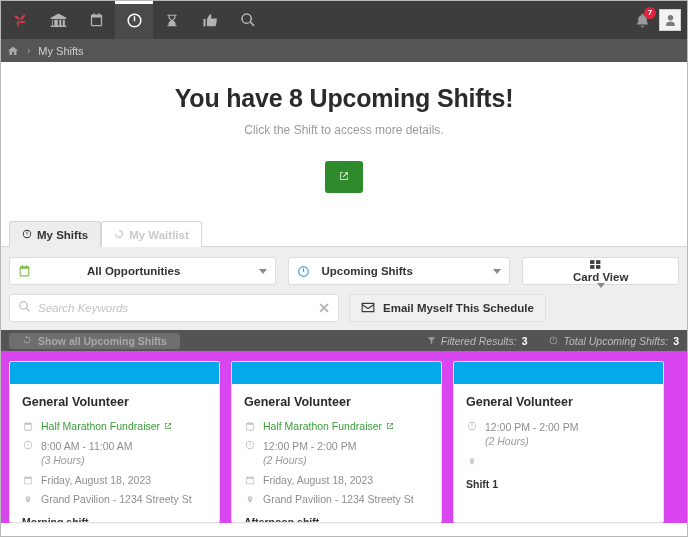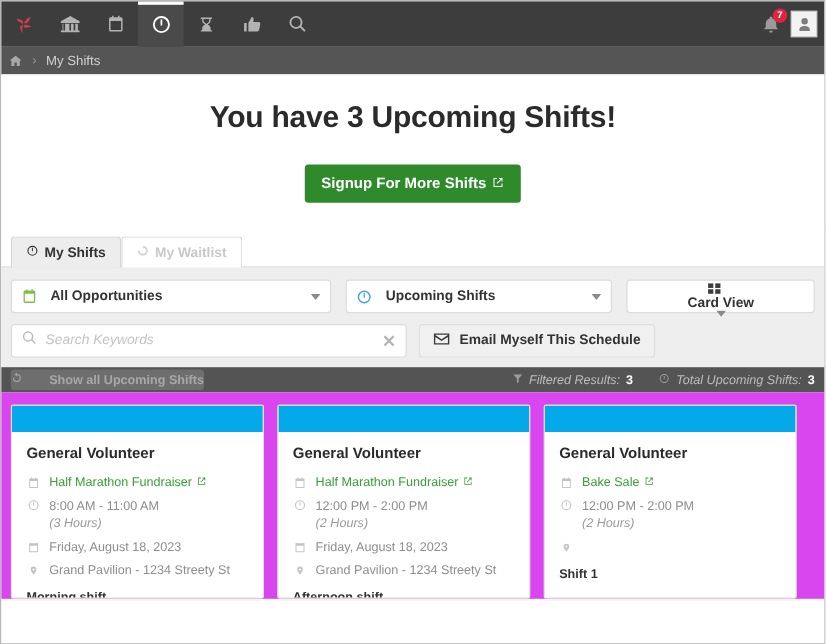--- a/index.html
+++ b/index.html
@@ -191,21 +191,21 @@
     height: 28px;
     display: flex;
     align-items: center;
     padding: 0 8px;
     font-size: 11.5px;
     font-weight: bold;
     color: #333333;
     cursor: pointer;
     position: relative;
   }
-  .dd-1 { width: 270px; }
+  .dd-1 { width: 270px; gap: 45px; }
   .dd-2 { width: 224px; }
   .dd-3 { width: 158px; flex-direction: column; }
   .dd-icon { width: 24px; display:flex; align-items:center; }
   .dd-label { flex: 1; }
   .caret {
     width: 0; height: 0;
     border-left: 4px solid transparent;
     border-right: 4px solid transparent;
     border-top: 5px solid #8a8a8a;
   }
@@ -268,26 +268,26 @@
     height: 21px;
     background: #545454;
     display: flex;
     align-items: center;
     padding: 0 8px;
     gap: 8px;
   }
   .showall-btn {
     display: flex;
     align-items: center;
-    gap: 22px;
+    gap: 6px;
     background: #6e6e6e;
     color: #a8a8a8;
     font-size: 10.5px;
     font-weight: bold;
-    padding: 2px 0;
+    padding: 2px 13px;
     border-radius: 3px;
     border: none;
     cursor: pointer;
     font-family: "Liberation Sans", sans-serif;
   }
   .showall-btn svg { fill: #a8a8a8; }
   .status-spacer { flex: 1; }
   .status-item {
     display: flex;
     align-items: center;
@@ -432,23 +432,23 @@
     <span>
       <svg width="12" height="12" viewBox="0 0 24 24">
           <path d="M12 3L2 11h3v9h5v-6h4v6h5v-9h3L12 3z"></path>
         </svg>
     </span>
     <span class="bc-sep">›</span>
     <span class="bc-label">My Shifts</span>
   </div>
 
   <div class="hero">
-    <div class="hero-title">You have 3 Upcoming Shifts!</div>
+    <div class="hero-title">You have 8 Upcoming Shifts!</div>
+    <div class="hero-sub">Click the Shift to access more details.</div>
     <button class="signup-btn">
-      <span>Signup For More Shifts</span>
       <span>
         <svg width="10" height="10" viewBox="0 0 24 24">
             <path d="M14 3v2h3.6l-8.3 8.3 1.4 1.4L19 6.4V10h2V3h-7zM5 5h5V3H3v18h18v-7h-2v5H5V5z"></path>
           </svg>
       </span>
     </button>
   </div>
 
   <div class="tabbar">
     <div class="tab">
@@ -672,35 +672,20 @@
         </div>
       </div>
       <div class="card-footer">Afternoon shift</div>
     </div>
 
     <div class="card">
       <div class="card-head"></div>
       <div class="card-body">
         <div class="card-title">General Volunteer</div>
 
-        <div class="card-line">
-          <span class="ci">
-            <svg width="10" height="11" viewBox="0 0 24 24">
-                <path d="M7 1v2H5a2 2 0 0 0-2 2v15a2 2 0 0 0 2 2h14a2 2 0 0 0 2-2V5a2 2 0 0 0-2-2h-2V1h-2v2H9V1H7zm12 7v12H5V8h14z"></path>
-              </svg>
-          </span>
-          <a class="card-link">
-            <span>Bake Sale</span>
-            <span>
-              <svg width="8" height="8" viewBox="0 0 24 24">
-                  <path d="M14 3v2h3.6l-8.3 8.3 1.4 1.4L19 6.4V10h2V3h-7zM5 5h5V3H3v18h18v-7h-2v5H5V5z"></path>
-                </svg>
-            </span>
-          </a>
-        </div>
 
         <div class="card-line">
           <span class="ci">
             <svg width="10" height="10" viewBox="0 0 24 24">
                 <path d="M12 2a10 10 0 1 0 0 20 10 10 0 0 0 0-20zm0 2.2a7.8 7.8 0 1 1 0 15.6 7.8 7.8 0 0 1 0-15.6zM11 6v7h2V6h-2z"></path>
               </svg>
           </span>
           <span class="card-time">
             <span>12:00 PM - 2:00 PM</span>
             <span class="card-dur">(2 Hours)</span>

